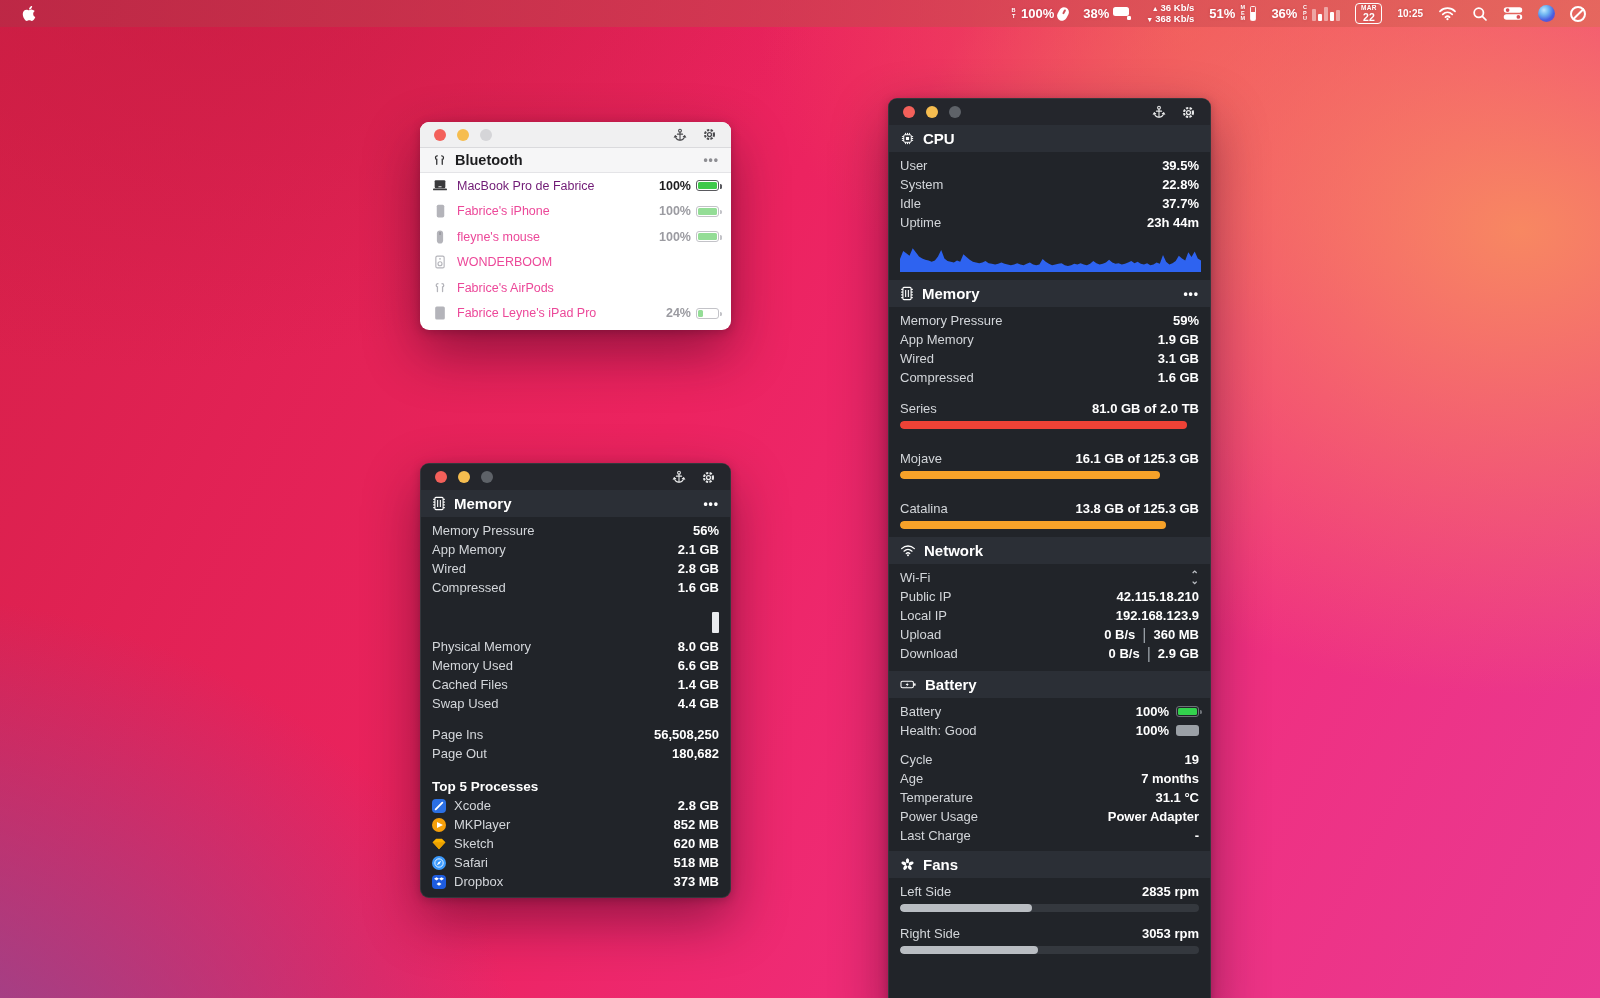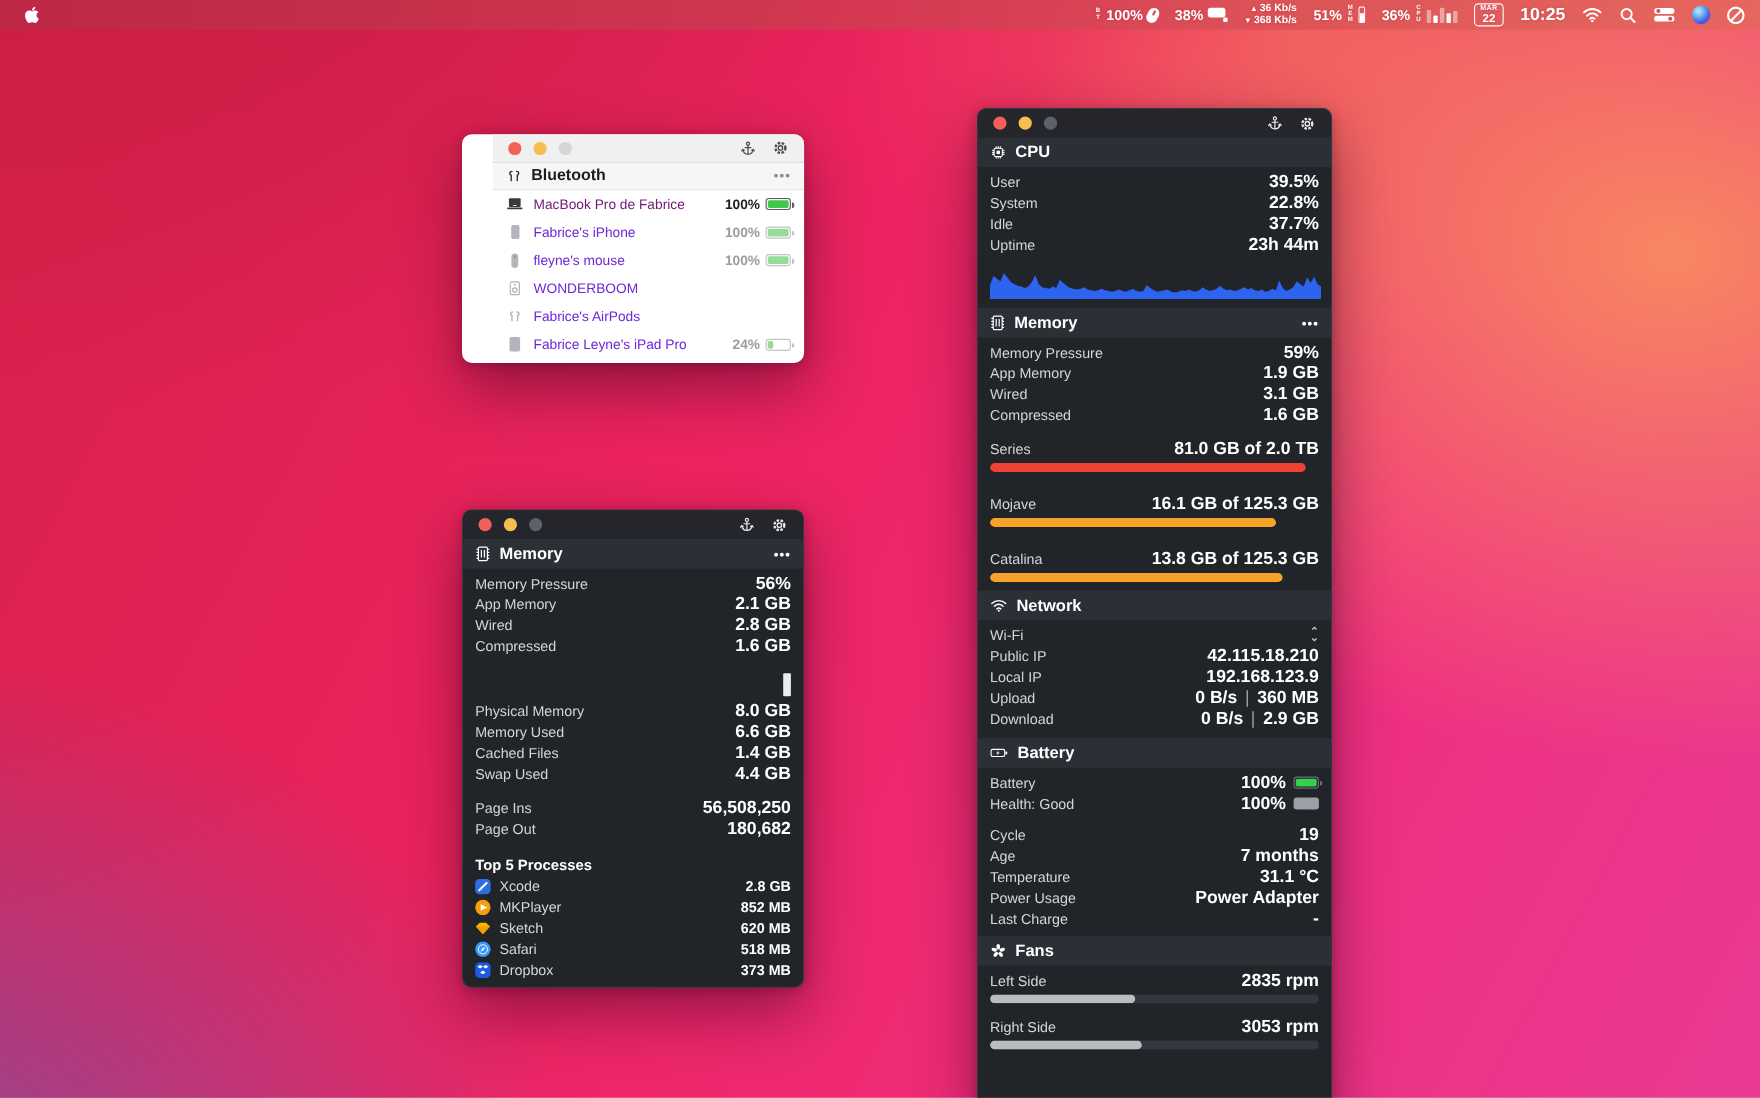--- a/index.html
+++ b/index.html
@@ -49,41 +49,41 @@
 
   
   .window { position:absolute; border-radius:9px; overflow:hidden; box-shadow:0 22px 55px rgba(40,0,25,.45), 0 2px 10px rgba(40,0,25,.25); }
   .titlebar { height:26px; display:flex; align-items:center; padding:0 14px; }
   .tl { width:12px; height:12px; border-radius:50%; margin-right:9px; }
   .tbar-icons { margin-left:auto; display:flex; align-items:center; gap:15px; }
   .sect { display:flex; align-items:center; gap:8px; height:27px; padding:0 11px; font-size:15px; font-weight:700; }
   .sect .menu-dots { margin-left:auto; font-size:12px; letter-spacing:1px; }
   .row { display:flex; justify-content:space-between; align-items:center; height:19px; padding:0 11px; }
   .row .lbl { font-size:13px; }
-  .row .val { font-size:16px; font-weight:700; }
+  .row .val { font-size:13px; font-weight:700; }
 
   
   .win-dark { background:#212429; color:#fff; border:1px solid rgba(255,255,255,.09); }
   .win-dark .titlebar { background:#24262c; }
   .win-dark .sect { background:#2b2f36; color:#fff; }
   .win-dark .row .lbl { color:#d3d6da; }
   .win-dark .row .val { color:#fff; }
   .win-dark .tl.gray { background:#5e6268; }
   .tl.red { background:#f3605a; }
   .tl.yellow { background:#f6bd4f; }
   .dim { color:#9aa0a6; }
 
   
   .win-light { background:#fff; color:#1d1d1f; }
   .win-light .titlebar { background:#f0f0f1; border-bottom:1px solid #dadadd; }
   .win-light .tl.gray { background:#d5d5d8; }
   .bt-head { display:flex; align-items:center; gap:8px; height:25px; padding:0 12px; background:#f6f6f7; border-bottom:1px solid #e4e4e7; font-size:14.5px; font-weight:700; }
   .bt-head .menu-dots { margin-left:auto; color:#8e8e93; font-size:12px; letter-spacing:1px; }
   .dev-row { display:flex; align-items:center; height:25.5px; padding:0 12px; gap:9px; font-size:12.5px; }
-  .dev-row .dev-name { color:#6d28d9; }
+  .dev-row .dev-name { color:#ec4899; }
   .dev-row.connected .dev-name { color:#701a75; }
   .dev-row .right { margin-left:auto; display:flex; align-items:center; gap:5px; }
   .dev-row .pct { font-weight:700; color:#9b9ba1; font-size:12.5px; }
   .dev-row.connected .pct { color:#1d1d1f; }
   .batt { width:23px; height:11px; border:1px solid #c3c3c8; border-radius:3px; padding:1px; position:relative; }
   .batt:after { content:""; position:absolute; right:-3.5px; top:2.8px; width:2px; height:4.5px; background:#c3c3c8; border-radius:0 1.5px 1.5px 0; }
   .batt i { display:block; height:100%; border-radius:1.5px; background:#94dd96; }
   .dev-row.connected .batt { border-color:#59595e; }
   .dev-row.connected .batt:after { background:#59595e; }
   .dev-row.connected .batt i { background:#3ec94a; }
@@ -163,21 +163,21 @@
           <span style="height:11px;opacity:.45"></span>
       </span>
     </div>
     <div class="mb-item">
       <span class="cal">
         <span class="m">MAR</span>
         <span class="d">22</span>
       </span>
     </div>
     <div class="mb-item">
-      <span style="font-size:16px">10:25</span>
+      <span style="font-size:10px">10:25</span>
     </div>
     <div class="mb-item">
       <svg class="ic" width="19" height="15" viewBox="0 0 24 18" fill="none" stroke="#fff" stroke-width="2.2" stroke-linecap="round">
         <path d="M2.5 6.2 C8 1 16 1 21.5 6.2"></path>
           <path d="M6 10 C9.6 6.7 14.4 6.7 18 10"></path>
           <path d="M9.4 13.6 C11 12.2 13 12.2 14.6 13.6"></path>
           <circle cx="12" cy="16.2" r="1.4" fill="#fff" stroke="none"></circle>
       </svg>
     </div>
     <div class="mb-item">
@@ -196,21 +196,21 @@
     </div>
     <div class="mb-item">
       <span class="orb"></span>
     </div>
     <div class="mb-item">
       <span class="dnd"></span>
     </div>
   </div>
 </div>
 
-<div class="window win-light" style="left:420px; top:122px; width:311px;padding-left:28px;">
+<div class="window win-light" style="left:420px; top:122px; width:311px;">
   <div class="titlebar">
     <span class="tl red" style="margin-right:11px"></span>
     <span class="tl yellow" style="margin-right:11px"></span>
     <span class="tl gray"></span>
     <span class="tbar-icons">
       <svg class="ic" width="14" height="14" viewBox="0 0 24 24" fill="none" stroke="#4a4a4e" stroke-width="1.9" stroke-linecap="round">
         <circle cx="12" cy="4.6" r="2.4"></circle>
           <line x1="12" y1="7" x2="12" y2="20.5"></line>
           <line x1="7.5" y1="10.5" x2="16.5" y2="10.5"></line>
         <path d="M4 13.5 C4.6 18.2 8 20.8 12 20.8 C16 20.8 19.4 18.2 20 13.5"></path>

